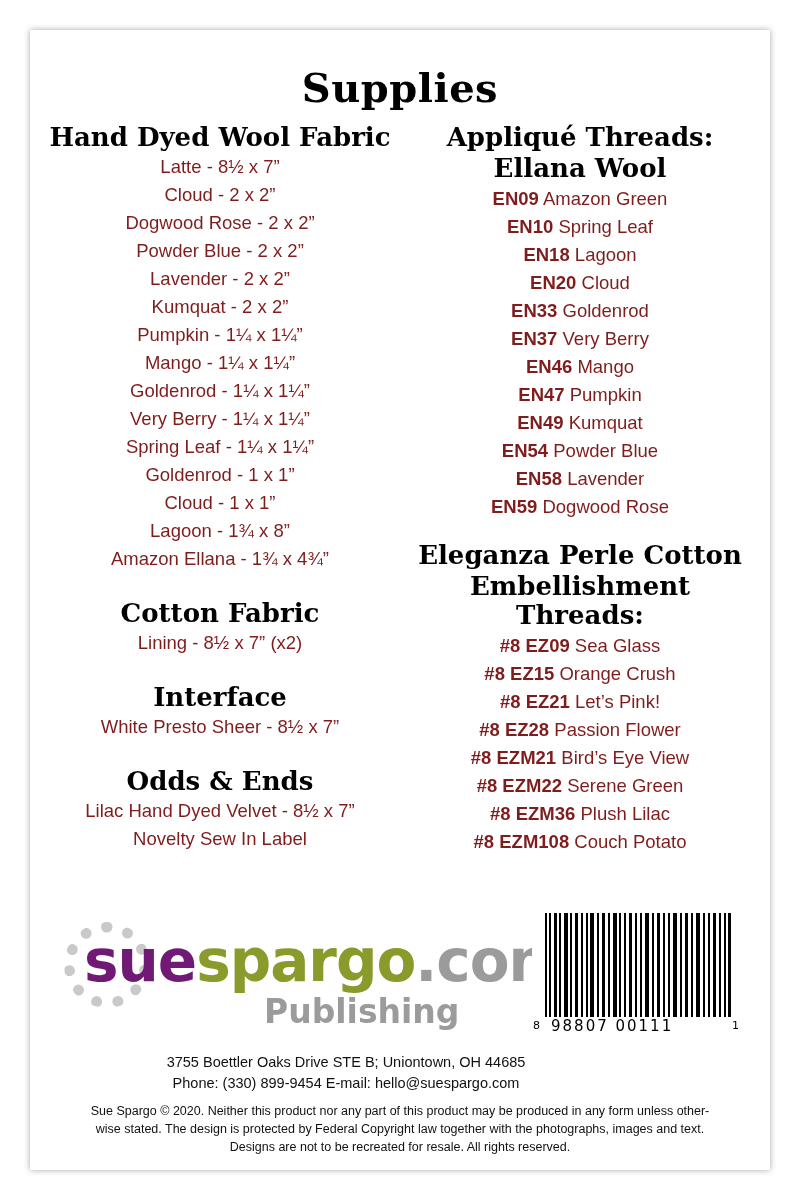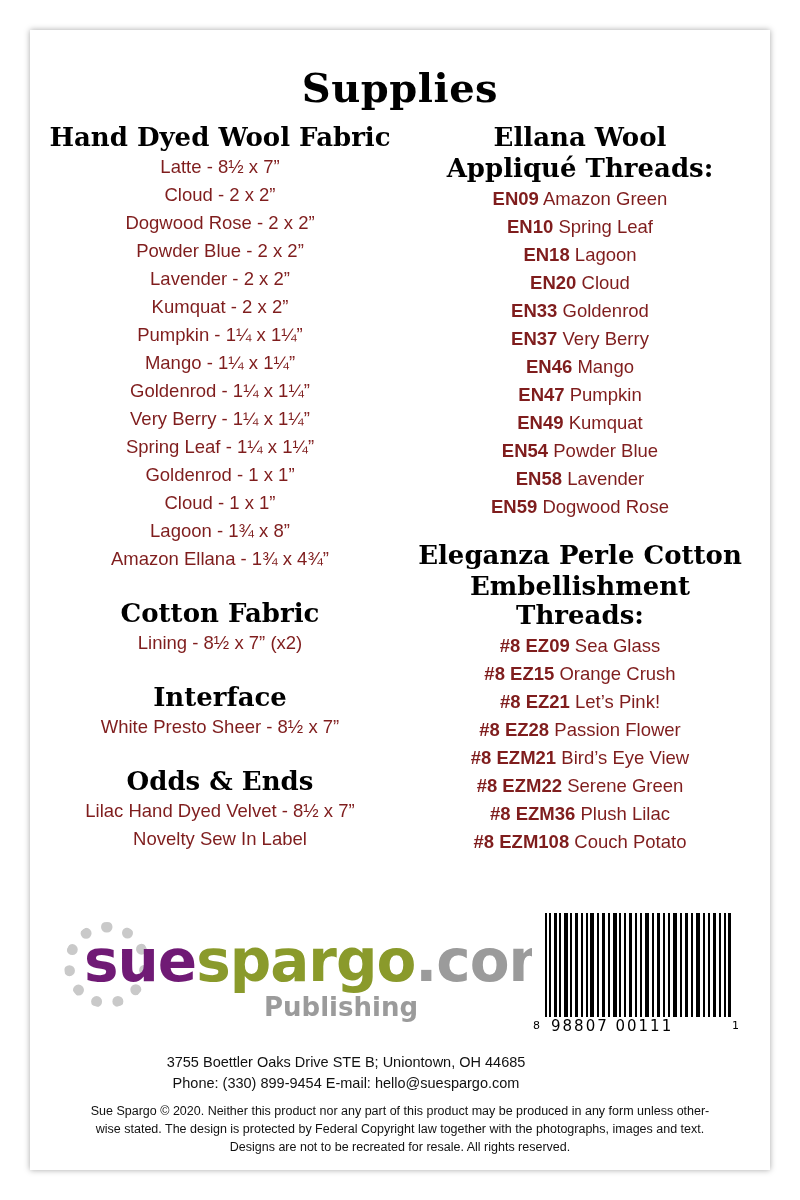--- a/index.html
+++ b/index.html
@@ -108,21 +108,21 @@
     white-space: nowrap;
   }
   .logo-sue { color: #701a75; }
   .logo-spargo { color: #8a9a2b; }
   .logo-com { color: #9b9b9b; }
   .logo-pub {
     position: absolute;
     left: 200px;
     top: 74px;
     font-family: "DejaVu Sans", sans-serif;
-    font-size: 26px;
+    font-size: 33px;
     font-weight: bold;
     color: #9b9b9b;
     letter-spacing: 0px;
   }
 
   
   .barcode-box {
     position: absolute;
     right: 28px;
     top: 28px;
@@ -244,22 +244,22 @@
         <div class="section-head">Odds &amp; Ends</div>
         <div class="item">Lilac Hand Dyed Velvet - 8½ x 7”</div>
         <div class="item">Novelty Sew In Label</div>
       </div>
 
     </div>
 
     <div class="col right">
 
       <div class="section">
+        <div class="section-head two-line">Appliqué Threads:</div>
         <div class="section-head two-line">Ellana Wool</div>
-        <div class="section-head two-line">Appliqué Threads:</div>
         <div class="item"><span class="code">EN09</span> <span>Amazon Green</span></div>
         <div class="item"><span class="code">EN10</span> <span>Spring Leaf</span></div>
         <div class="item"><span class="code">EN18</span> <span>Lagoon</span></div>
         <div class="item"><span class="code">EN20</span> <span>Cloud</span></div>
         <div class="item"><span class="code">EN33</span> <span>Goldenrod</span></div>
         <div class="item"><span class="code">EN37</span> <span>Very Berry</span></div>
         <div class="item"><span class="code">EN46</span> <span>Mango</span></div>
         <div class="item"><span class="code">EN47</span> <span>Pumpkin</span></div>
         <div class="item"><span class="code">EN49</span> <span>Kumquat</span></div>
         <div class="item"><span class="code">EN54</span> <span>Powder Blue</span></div>

